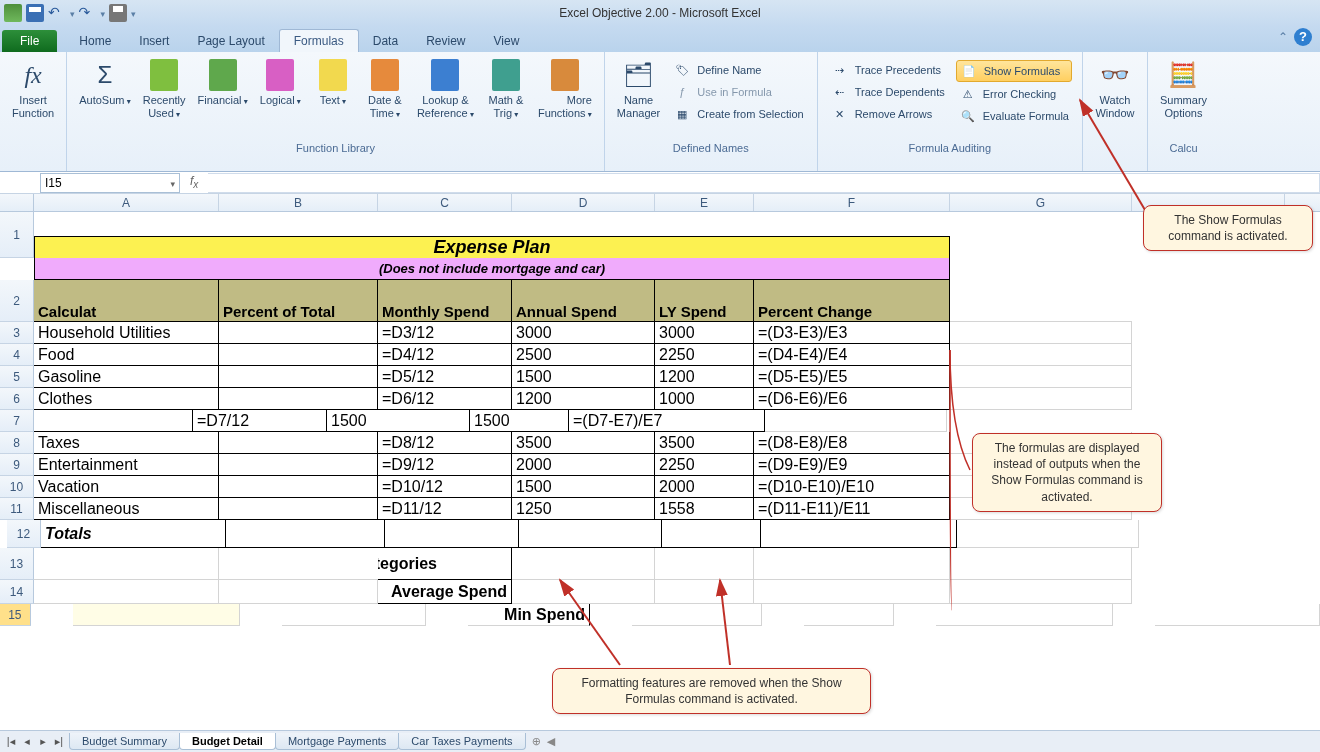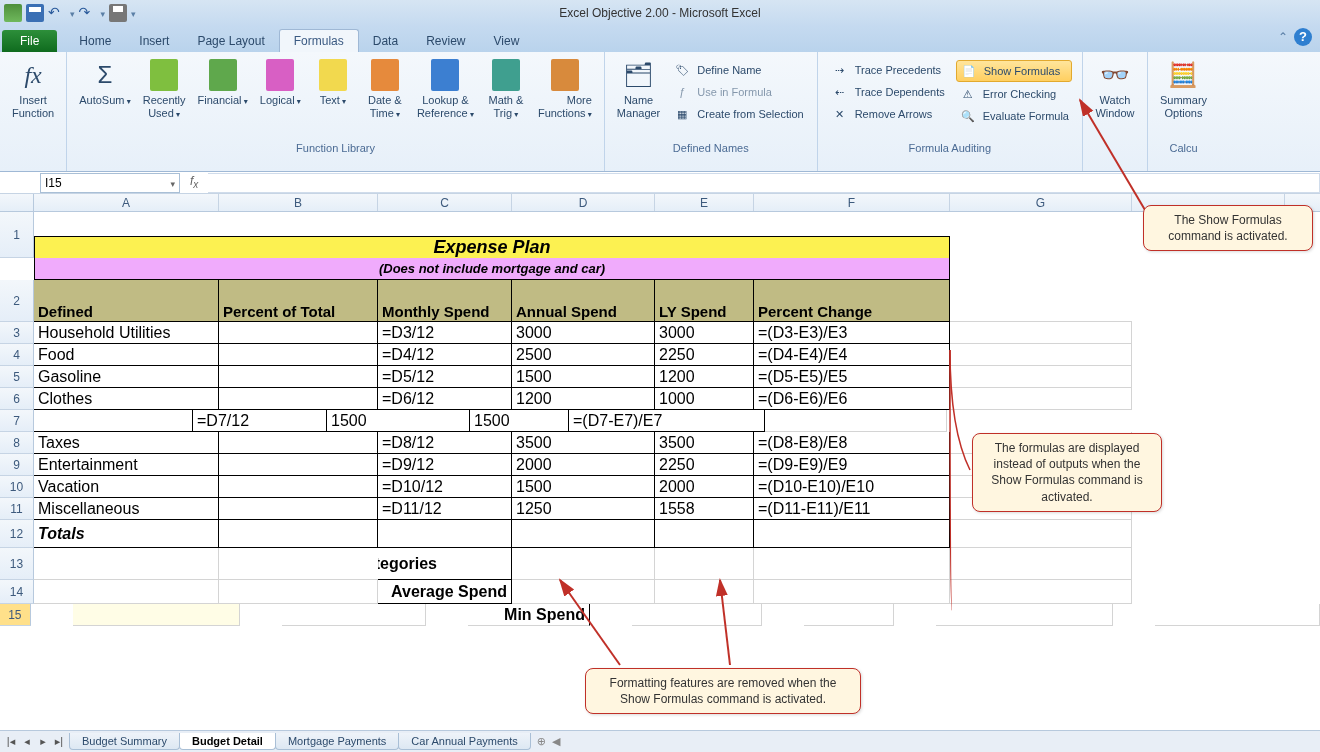--- a/index.html
+++ b/index.html
@@ -308,21 +308,21 @@
       <div class="row title" style="height:22px;width:916px;">
         <div class="cell" style="width:916px;font-size:18px;">Expense Plan</div>
       </div>
       <div class="row subtitle" style="height:22px;width:916px;">
         <div class="cell" style="width:916px;">(Does not include mortgage and car)</div>
       </div>
     </div>
 
     <div class="row hdr" style="height:42px;">
       <div class="rh">2</div>
-      <div class="cell cA">Defined</div>
+      <div class="cell cA">Calculat</div>
       <div class="cell cB">Percent of Total</div>
       <div class="cell cC" style="white-space:normal;">Monthly Spend</div>
       <div class="cell cD">Annual Spend</div>
       <div class="cell cE">LY Spend</div>
       <div class="cell cF">Percent Change</div>
       <div class="cell cG" style="background:#fff;border:none;border-bottom:1px solid #d4d4d4;"></div>
     </div>
 
     <div id="data-rows">
         <div class="row data" style="height: 22px;">
@@ -409,21 +409,21 @@
           <div class="cell br cA">Miscellaneous</div>
           <div class="cell br cB"></div>
           <div class="cell br cC">=D11/12</div>
           <div class="cell br cD">1250</div>
           <div class="cell br cE">1558</div>
           <div class="cell br cF">=(D11-E11)/E11</div>
           <div class="cell cG"></div>
         </div>
       </div>
 
-    <div class="row data" style="height:28px;">
+    <div class="row data" style="height:28px;padding-left:7px;">
       <div class="rh">12</div>
       <div class="cell br cA bold-it thick-b">Totals</div>
       <div class="cell br cB thick-b"></div>
       <div class="cell br cC thick-b"></div>
       <div class="cell br cD thick-b"></div>
       <div class="cell br cE thick-b"></div>
       <div class="cell br cF thick-b"></div>
       <div class="cell cG"></div>
     </div>
 
@@ -468,28 +468,28 @@
 <div class="sheet-bar">
   <div class="sheet-nav">
     <span>|◂</span>
     <span>◂</span>
     <span>▸</span>
     <span>▸|</span>
   </div>
   <div class="sheet-tab">Budget Summary</div>
   <div class="sheet-tab active">Budget Detail</div>
   <div class="sheet-tab">Mortgage Payments</div>
-  <div class="sheet-tab">Car Annual Payments</div>
+  <div class="sheet-tab">Car Taxes Payments</div>
   <span style="margin-left:6px;color:#888;">⊕</span>
   <span class="scroll-split">◀</span>
 </div>
 
 <div class="callout" style="top:205px; left:1143px; width:170px;">The Show Formulas command is activated.</div>
 <div class="callout" style="top:433px; left:972px; width:190px;">The formulas are displayed instead of outputs when the Show Formulas command is activated.</div>
-<div class="callout" style="top:668px; left:552px; width:276px;margin-left:33px;">Formatting features are removed when the Show Formulas command is activated.</div>
+<div class="callout" style="top:668px; left:552px; width:319px;">Formatting features are removed when the Show Formulas command is activated.</div>
 
 <svg class="arrows" width="1320" height="752">
   <defs>
       <marker id="ah" markerWidth="10" markerHeight="10" refX="8" refY="3" orient="auto">
         <path d="M0,0 L9,3 L0,6 Z" fill="#c03028"></path>
       </marker>
     </defs>
   <line x1="1145" y1="210" x2="1080" y2="100" stroke="#c03028" stroke-width="2" marker-end="url(#ah)"></line>
   <path d="M970 470 Q950 430 950 350" fill="none" stroke="#c03028" stroke-width="1.5"></path>
   <path d="M950 350 Q950 610 952 610" fill="none" stroke="#c03028" stroke-width="1.5"></path>

